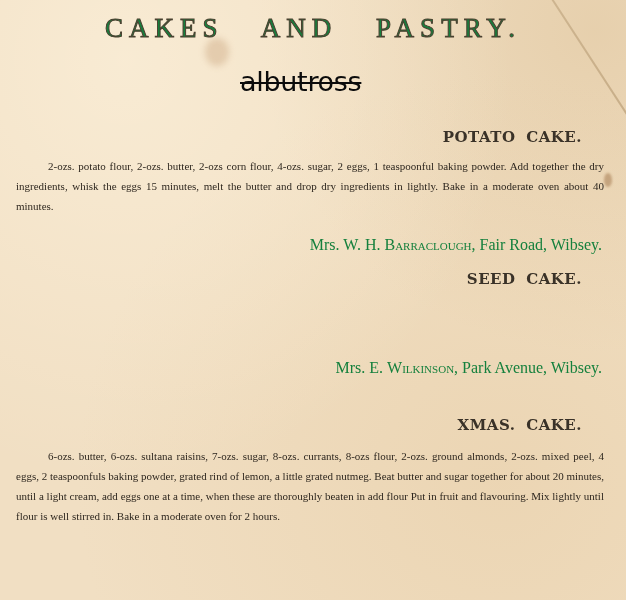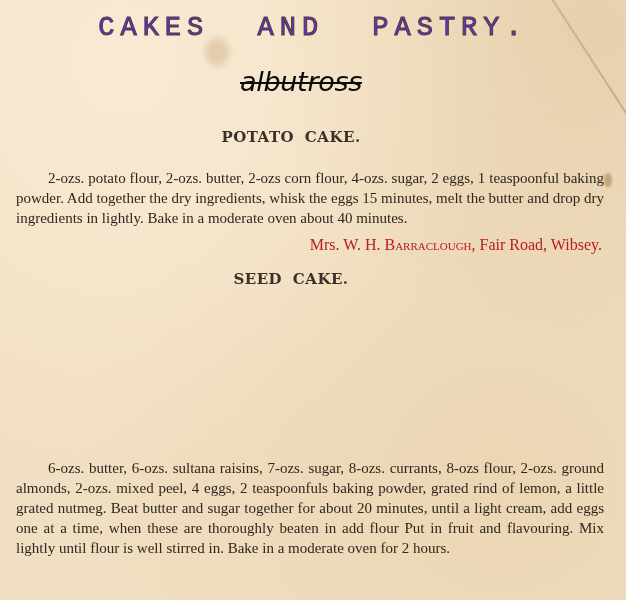--- a/index.html
+++ b/index.html
@@ -22,43 +22,42 @@
   .stain {
     position: absolute; left: 205px; top: 38px; width: 24px; height: 28px;
     border-radius: 50%; background: rgba(170,120,70,0.25); filter: blur(3px);
   }
   .stain2 {
     position: absolute; left: 604px; top: 173px; width: 8px; height: 14px;
     border-radius: 50%; background: rgba(150,105,60,0.45); filter: blur(1px);
   }
   .heading {
     position: absolute; left: 0; width: 626px; top: 13px; text-align: center;
-    font-family: Liberation Mono, monospace; font-size: 27px; letter-spacing: 6px;
-    color: #6d28d9; -webkit-text-stroke: 1px #4a4030; word-spacing: 26px;
+    font-family: Liberation Serif, serif; font-size: 27px; letter-spacing: 6px;
+    color: #15803d; -webkit-text-stroke: 1px #4a4030; word-spacing: 26px;
     font-weight: normal;
   }
   .overlay-label {
     position: absolute; left: 240px; top: 66px;
     font-family: "DejaVu Sans", sans-serif; font-size: 27px; color: #0b0b0b;
     text-decoration: line-through; text-decoration-thickness: 2px;
     letter-spacing: -0.3px;
-    font-style: italic;
   }
   .recipe-title {
-    position: absolute; left: 0; width: 582px; text-align: center;
+    position: absolute; left: 0; width: 582px; text-align: right;
     font-family: "DejaVu Serif", serif; font-weight: bold; font-size: 15px;
     color: #3a3228; letter-spacing: 0.5px; word-spacing: 5px;
   }
   .body-text {
     position: absolute; left: 16px; width: 588px;
-    font-size: 15px; line-height: 20px; text-align: justify;
-    color: #2e271f; text-indent: 32px; margin-top: 12px;
+    font-size: 11px; line-height: 20px; text-align: justify;
+    color: #2e271f; text-indent: 32px;
   }
   .attribution {
-    position: absolute; right: 24px; font-size: 16px; color: #b91c1c; text-align: right;
+    position: absolute; right: 24px; font-size: 16px; color: #15803d; text-align: right;
   }
   .sc { font-variant: small-caps; }
 </style>
 </head>
 <body>
 
 <div class="page">
   <div class="fold"></div>
   <div class="stain"></div>
   <div class="stain2"></div>
@@ -67,15 +66,20 @@
   <div class="overlay-label">albutross</div>
 
   <div class="recipe-title" style="top:128px">POTATO CAKE.</div>
   <div class="body-text" style="top:156px">2-ozs. potato flour, 2-ozs. butter, 2-ozs corn flour, 4-ozs. sugar, 2 eggs, 1 teaspoonful baking powder. Add together the dry ingredients, whisk the eggs 15 minutes, melt the butter and drop dry ingredients in lightly. Bake in a moderate oven about 40 minutes.</div>
   <div class="attribution" style="top:236px">
     <span>Mrs. W. H.</span>
     <span class="sc">Barraclough</span><span>, Fair Road, Wibsey.</span>
   </div>
 
   <div class="recipe-title" style="top:270px">SEED CAKE.</div>
+  <div class="attribution" style="top:359px">
+    <span>Mrs. E.</span>
+    <span class="sc">Wilkinson</span><span>, Park Avenue, Wibsey.</span>
+  </div>
 
+  <div class="recipe-title" style="top:416px">XMAS. CAKE.</div>
   <div class="body-text" style="top:446px">6-ozs. butter, 6-ozs. sultana raisins, 7-ozs. sugar, 8-ozs. currants, 8-ozs flour, 2-ozs. ground almonds, 2-ozs. mixed peel, 4 eggs, 2 teaspoonfuls baking powder, grated rind of lemon, a little grated nutmeg. Beat butter and sugar together for about 20 minutes, until a light cream, add eggs one at a time, when these are thoroughly beaten in add flour Put in fruit and flavouring. Mix lightly until flour is well stirred in. Bake in a moderate oven for 2 hours.</div>
 </div>
 
 </body></html>

